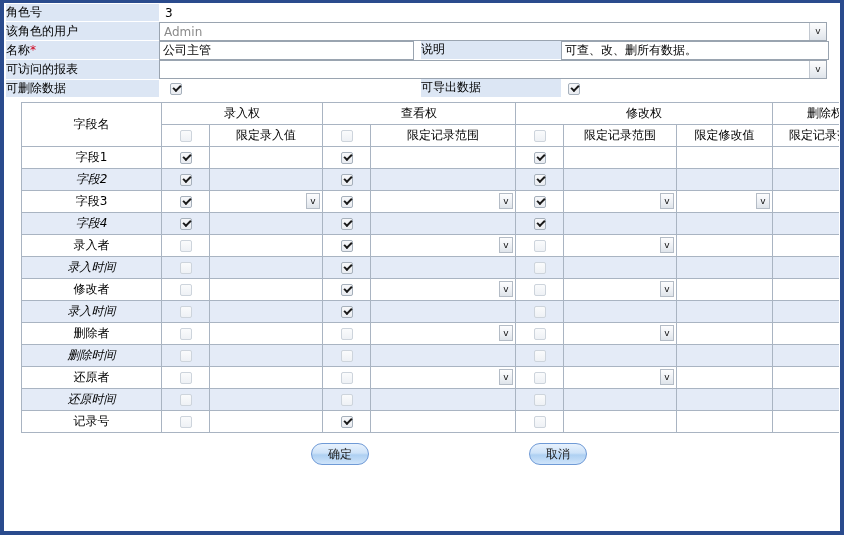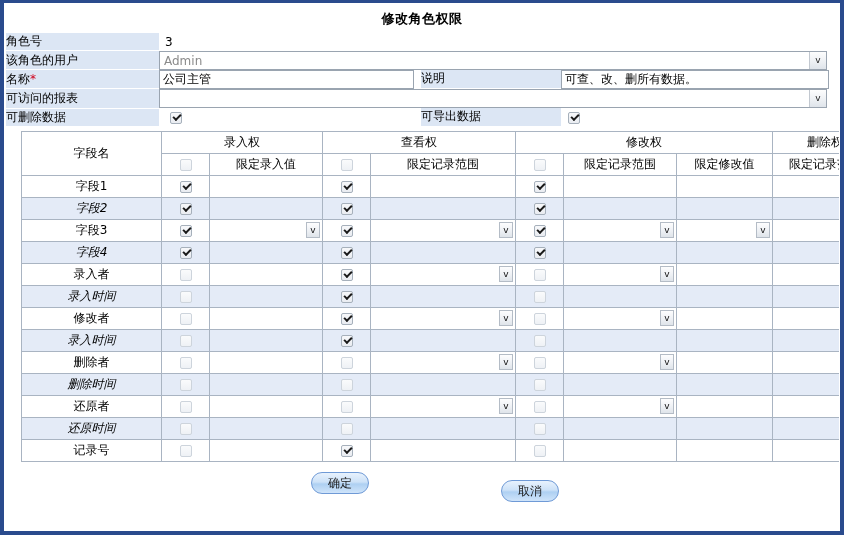--- a/index.html
+++ b/index.html
@@ -222,29 +222,28 @@
     background: linear-gradient(to bottom, #e8f2fd 0%, #cde2f8 45%, #aed0f2 55%, #cfe4fa 100%);
     font-size: 12px;
     font-family: "DejaVu Sans", "Liberation Sans", sans-serif;
     color: #1a1a1a;
     line-height: 20px;
     text-align: center;
     cursor: pointer;
     padding: 0;
   }
   #btn-ok { left: 290px; }
-  #btn-cancel { left: 480px; margin-top: 8px; }
+  #btn-cancel { left: 508px; }
 </style>
 </head>
 <body>
 
 <div id="window-frame">
   <div id="window-inner">
 
-    <div id="page-title">修改角色权限</div>
 
     <table class="formtbl">
       <colgroup>
         <col style="width:153px">
         <col style="width:262px">
         <col style="width:140px">
         <col style="width:277px">
       </colgroup>
       <tbody>
         <tr>

